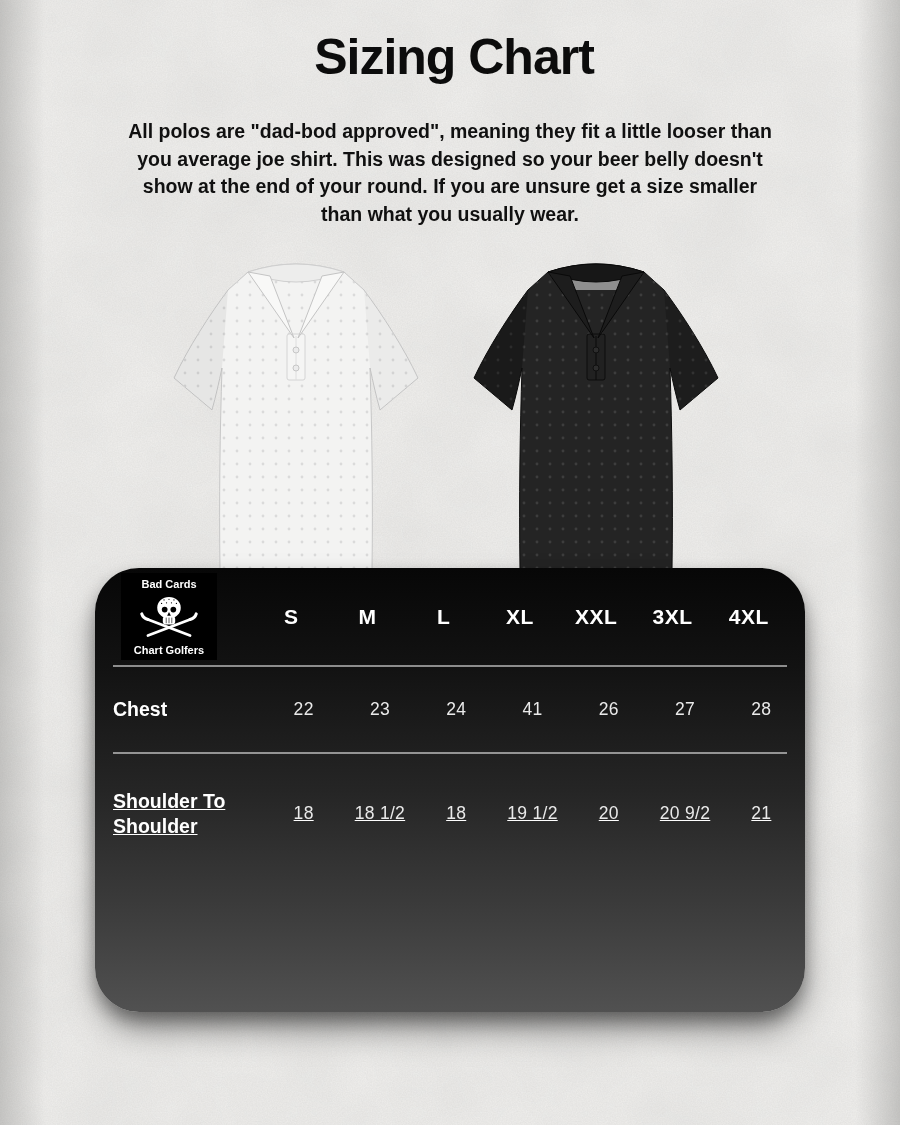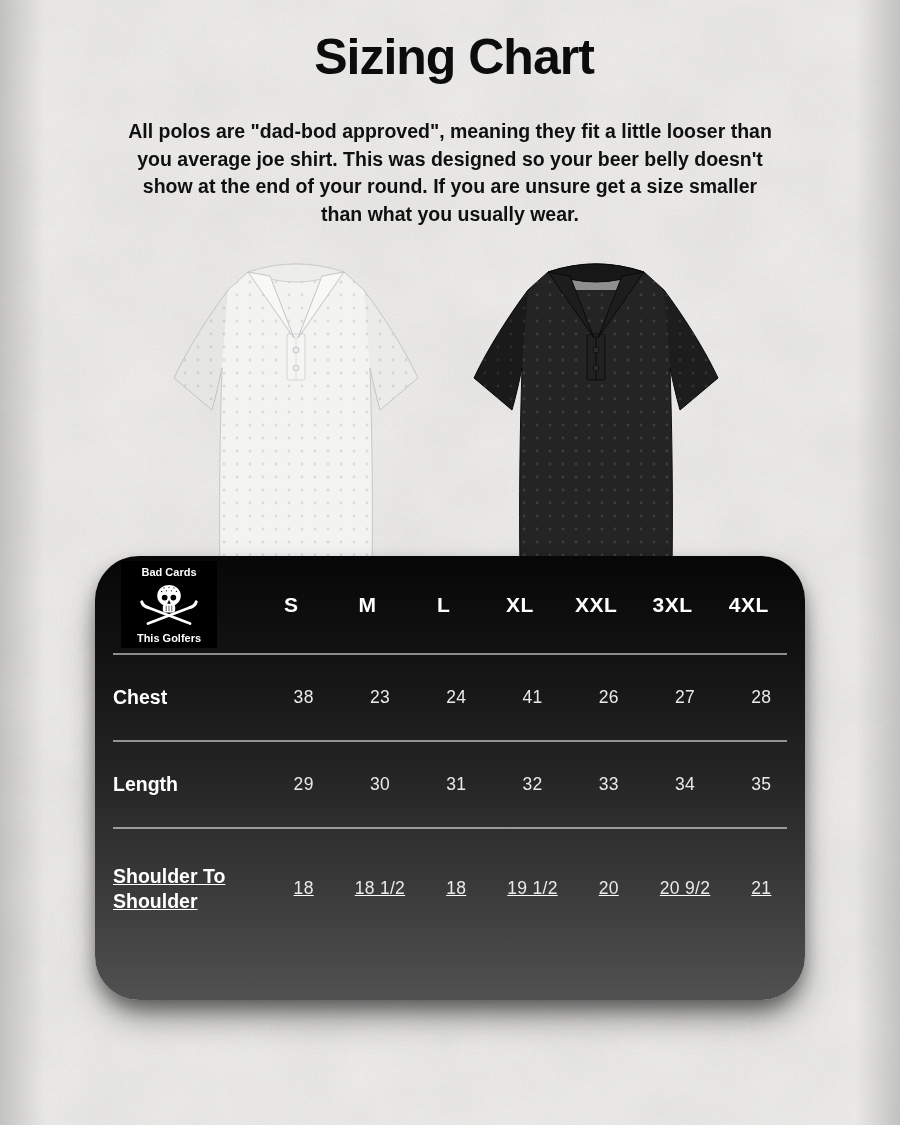--- a/index.html
+++ b/index.html
@@ -10,21 +10,21 @@
     background:linear-gradient(90deg,rgba(110,110,108,.30),rgba(110,110,108,0) 5%,
                rgba(110,110,108,0) 95%,rgba(110,110,108,.30));}
   .page-title{position:absolute;top:28px;left:4px;width:100%;text-align:center;
     font-size:50px;font-weight:700;color:#0c0c0c;letter-spacing:-1px;}
   .page-desc{position:absolute;top:118px;left:50%;transform:translateX(-50%);
     width:645px;text-align:center;font-size:19.5px;line-height:27.5px;
     font-weight:700;color:#101010;}
   .shirt{position:absolute;top:250px;width:260px;height:352px;}
   .shirt.white{left:166px;}
   .shirt.black{left:466px;}
-  .panel{position:absolute;left:95px;top:556px;width:710px;height:444px;border-radius:44px;
+  .panel{position:absolute;left:95px;top:568px;width:710px;height:444px;border-radius:44px;
     background:linear-gradient(180deg,#070707 0%,#121212 22%,#252525 50%,#3b3b3b 76%,#515151 100%);
     box-shadow:0 20px 34px -6px rgba(0,0,0,.5),0 8px 16px rgba(0,0,0,.28);color:#fff;}
   .grid-row{display:grid;grid-template-columns:140px repeat(7,1fr);align-items:center;margin:0 18px;}
   .t-header{height:97px;}
   .t-row{border-top:2px solid rgba(255,255,255,.52);gap:25px;}
   .r-chest{height:85px;}
   .r-sleeve{height:86px;}
   .r-length{height:85px;}
   .r-shoulder{height:119px;text-decoration:underline;}
   .col-h{text-align:center;font-weight:700;font-size:21px;letter-spacing:.5px;}
@@ -120,53 +120,43 @@
           <g fill="#000">
             <circle cx="40" cy="14.5" r="1"></circle>
               <circle cx="48" cy="13.5" r="1"></circle>
               <circle cx="56" cy="14.5" r="1"></circle>
             <circle cx="36" cy="20" r="1"></circle>
               <circle cx="44" cy="19" r="1"></circle>
               <circle cx="52" cy="19" r="1"></circle>
               <circle cx="60" cy="20" r="1"></circle>
           </g>
         </svg>
-        <div class="logo-text">This Golfers</div>
+        <div class="logo-text">Chart Golfers</div>
       </div>
       <div class="col-h">S</div>
       <div class="col-h">M</div>
       <div class="col-h">L</div>
       <div class="col-h">XL</div>
       <div class="col-h">XXL</div>
       <div class="col-h">3XL</div>
       <div class="col-h">4XL</div>
     </div>
 
     <div class="grid-row t-row r-chest">
       <div class="row-label">Chest</div>
-      <div class="cell">38</div>
+      <div class="cell">22</div>
       <div class="cell">23</div>
       <div class="cell">24</div>
       <div class="cell">41</div>
       <div class="cell">26</div>
       <div class="cell">27</div>
       <div class="cell">28</div>
     </div>
 
 
-    <div class="grid-row t-row r-length">
-      <div class="row-label">Length</div>
-      <div class="cell">29</div>
-      <div class="cell">30</div>
-      <div class="cell">31</div>
-      <div class="cell">32</div>
-      <div class="cell">33</div>
-      <div class="cell">34</div>
-      <div class="cell">35</div>
-    </div>
 
     <div class="grid-row t-row r-shoulder">
       <div class="row-label">Shoulder To Shoulder</div>
       <div class="cell">18</div>
       <div class="cell">18 1/2</div>
       <div class="cell">18</div>
       <div class="cell">19 1/2</div>
       <div class="cell">20</div>
       <div class="cell">20 9/2</div>
       <div class="cell">21</div>

